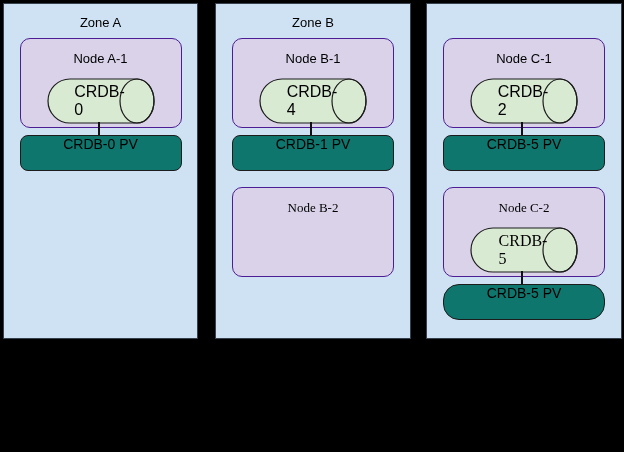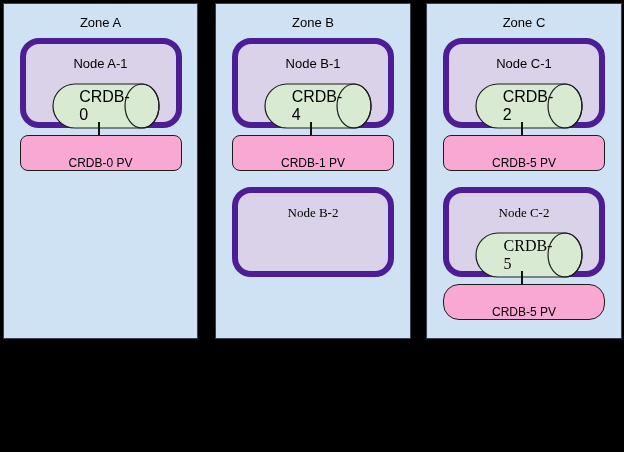--- a/index.html
+++ b/index.html
@@ -31,22 +31,22 @@
     font-size: 13px;
     line-height: 16px;
   }
   .node {
     position: absolute;
     left: 0; right: 0;
     margin: 0 auto;
     width: 162px;
     height: 90px;
     background: #d9d2e9;
-    border: 6px solid #4c1d95;
-    border-radius: 19px;
+    border: 1px solid #4c1d95;
+    border-radius: 10px;
     box-sizing: border-box;
   }
   .node-1 { top: 34px; }
   .node-2 { top: 183px; font-family: Liberation Serif, serif; }
   .node-title {
     position: absolute;
     top: 12px; left: 0; right: 0;
     text-align: center;
     font-size: 13px;
     line-height: 16px;
@@ -75,28 +75,28 @@
     background: #111;
   }
   .connector-1 { top: 118px; }
   .connector-2 { top: 267px; }
   .pv {
     position: absolute;
     left: 0; right: 0;
     margin: 0 auto;
     width: 162px;
     height: 36px;
-    background: #f9a8d4;
+    background: #0f766e;
     border: 1px solid #1c1c1c;
     border-radius: 8px;
     box-sizing: border-box;
     display: flex;
-    align-items: flex-end;
+    align-items: flex-start;
     justify-content: center;
-    font-size: 12px;
+    font-size: 14px;
   }
   .pv-1 { top: 131px; }
   .pv-2 { top: 280px; border-radius: 16px; }
 </style>
 </head>
 <body>
 
 <div class="stage">
 
   <section class="zone zone-a">
@@ -139,21 +139,20 @@
     <div class="pv pv-1">
       <span>CRDB-1 PV</span>
     </div>
 
     <div class="node node-2">
       <div class="node-title">Node B-2</div>
     </div>
   </section>
 
   <section class="zone zone-c">
-    <div class="zone-title">Zone C</div>
 
     <div class="node node-1">
       <div class="node-title">Node C-1</div>
       <div class="cylinder">
         <svg viewBox="0 0 108 46">
           <path d="M23 1 H90 A17 22 0 0 1 90 45 H23 A22 22 0 0 1 23 1 Z" fill="#d9ead3" stroke="#1c1c1c" stroke-width="1.2"></path>
           <ellipse cx="90" cy="23" rx="17" ry="22" fill="none" stroke="#1c1c1c" stroke-width="1.2"></ellipse>
         </svg>
         <span class="cylinder-label">CRDB-2</span>
       </div>

